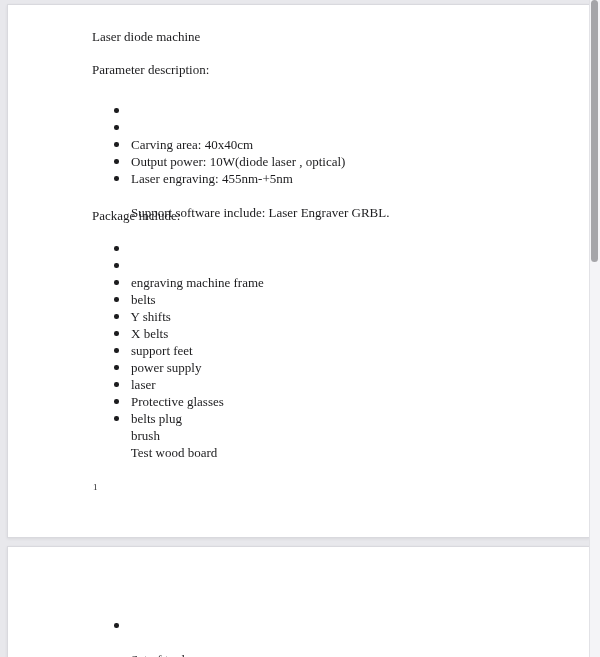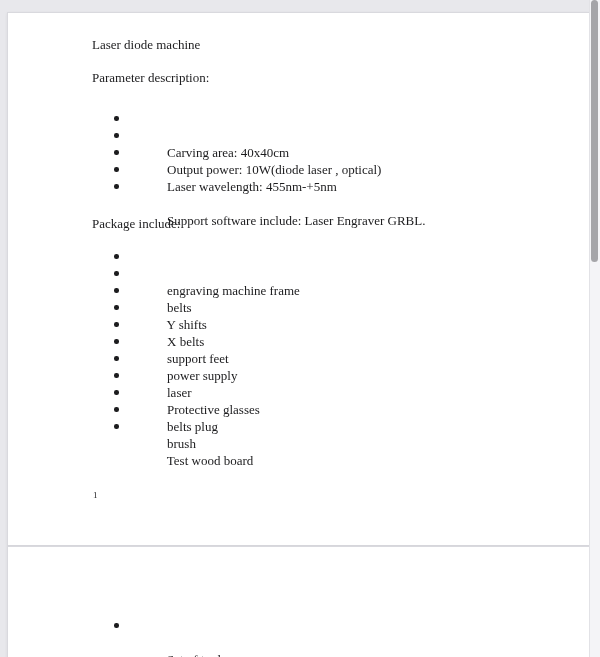--- a/index.html
+++ b/index.html
@@ -21,21 +21,21 @@
   .viewer { position: relative; width: 600px; height: 657px; }
 
   .page {
     position: absolute;
     left: 7px;
     width: 583px;
     background: var(--page_bg);
     border: 1px solid var(--page_border);
     box-shadow: 0 1px 3px rgba(0,0,0,0.07);
   }
-  .page1 { top: 12px; height: 534px; }
+  .page1 { top: 4px; height: 534px; }
   .page2 { top: 546px; height: 130px; }
 
   .page .inner { position: relative; width: 100%; height: 100%; }
 
   .doc-text {
     position: absolute;
     font-size: 13px;
     line-height: 16px;
     white-space: pre;
   }
@@ -49,21 +49,21 @@
     list-style: none;
   }
   .list1 { top: 97px; }
   .list2 { top: 235px; }
   .list3 { top: 70px; }
 
   ul.blist li {
     position: relative;
     height: 17px;
     line-height: 17px;
-    padding-left: 120px;
+    padding-left: 84px;
     font-size: 13px;
     white-space: pre;
   }
   ul.blist li .dot {
     position: absolute;
     left: 106px; top: 6px;
     width: 4.5px; height: 4.5px;
     border-radius: 50%;
     background: var(--text);
   }
@@ -108,21 +108,21 @@
             <span>Carving area: 40x40cm</span>
           </li>
 
           <li>
             <span class="dot"></span>
             <span>Output power: 10W(diode laser , optical)</span>
           </li>
 
           <li>
             <span class="dot"></span>
-            <span>Laser wavelength: 455nm-+5nm</span>
+            <span>Laser engraving: 455nm-+5nm</span>
           </li>
 
           <li>
             <span class="dot"></span>
           </li>
 
           <li>
             <span class="dot"></span>
             <span>Support software include: Laser Engraver GRBL.</span>
           </li>

